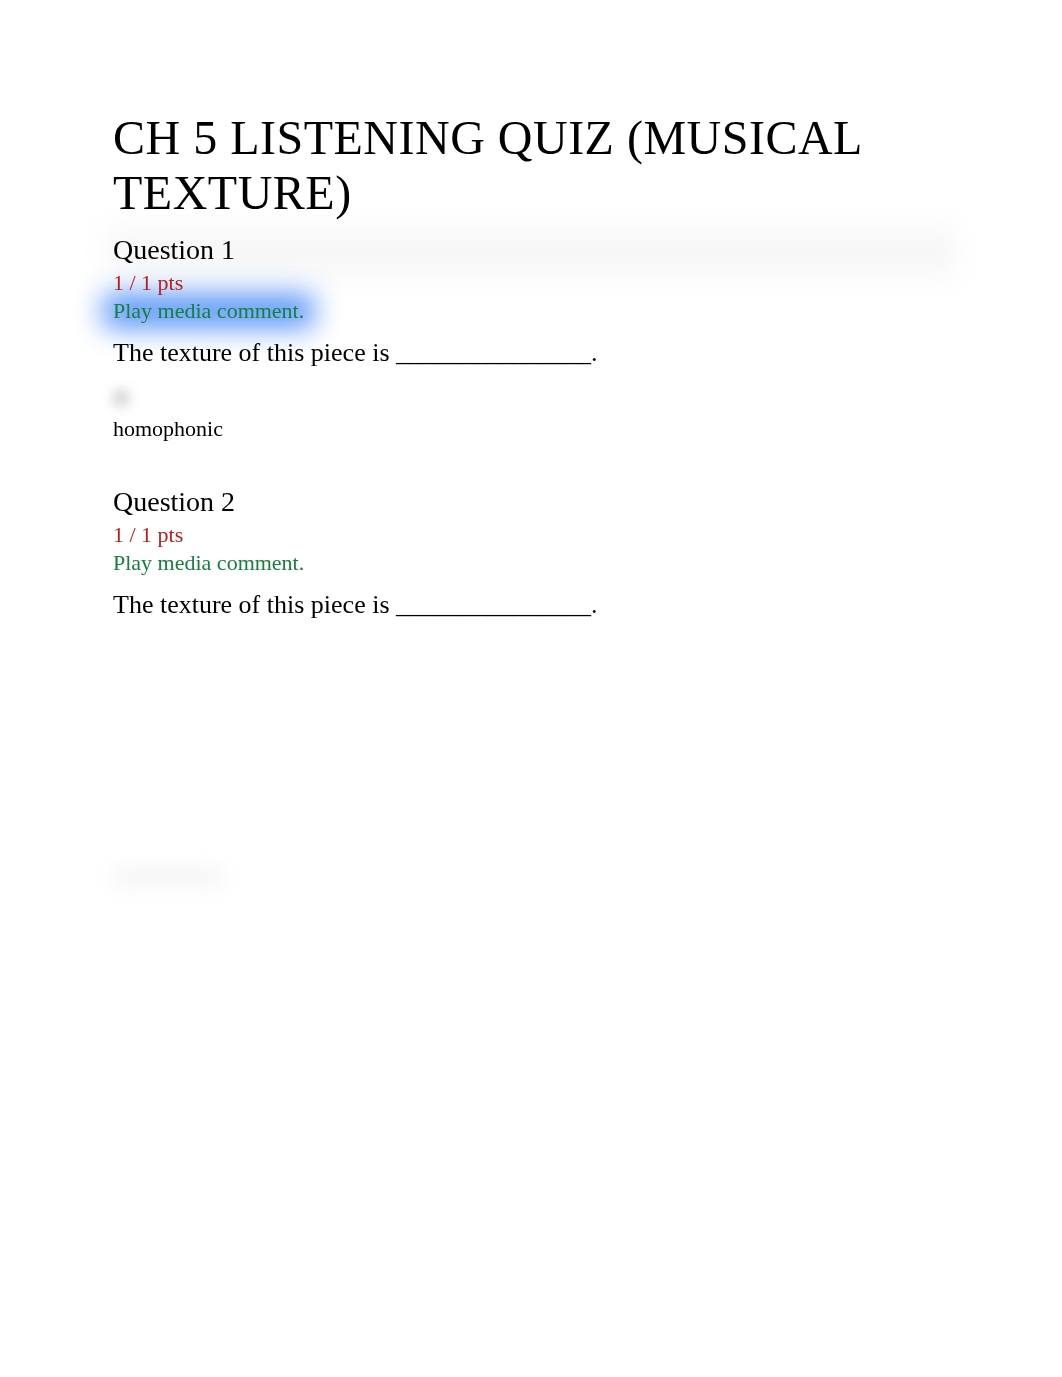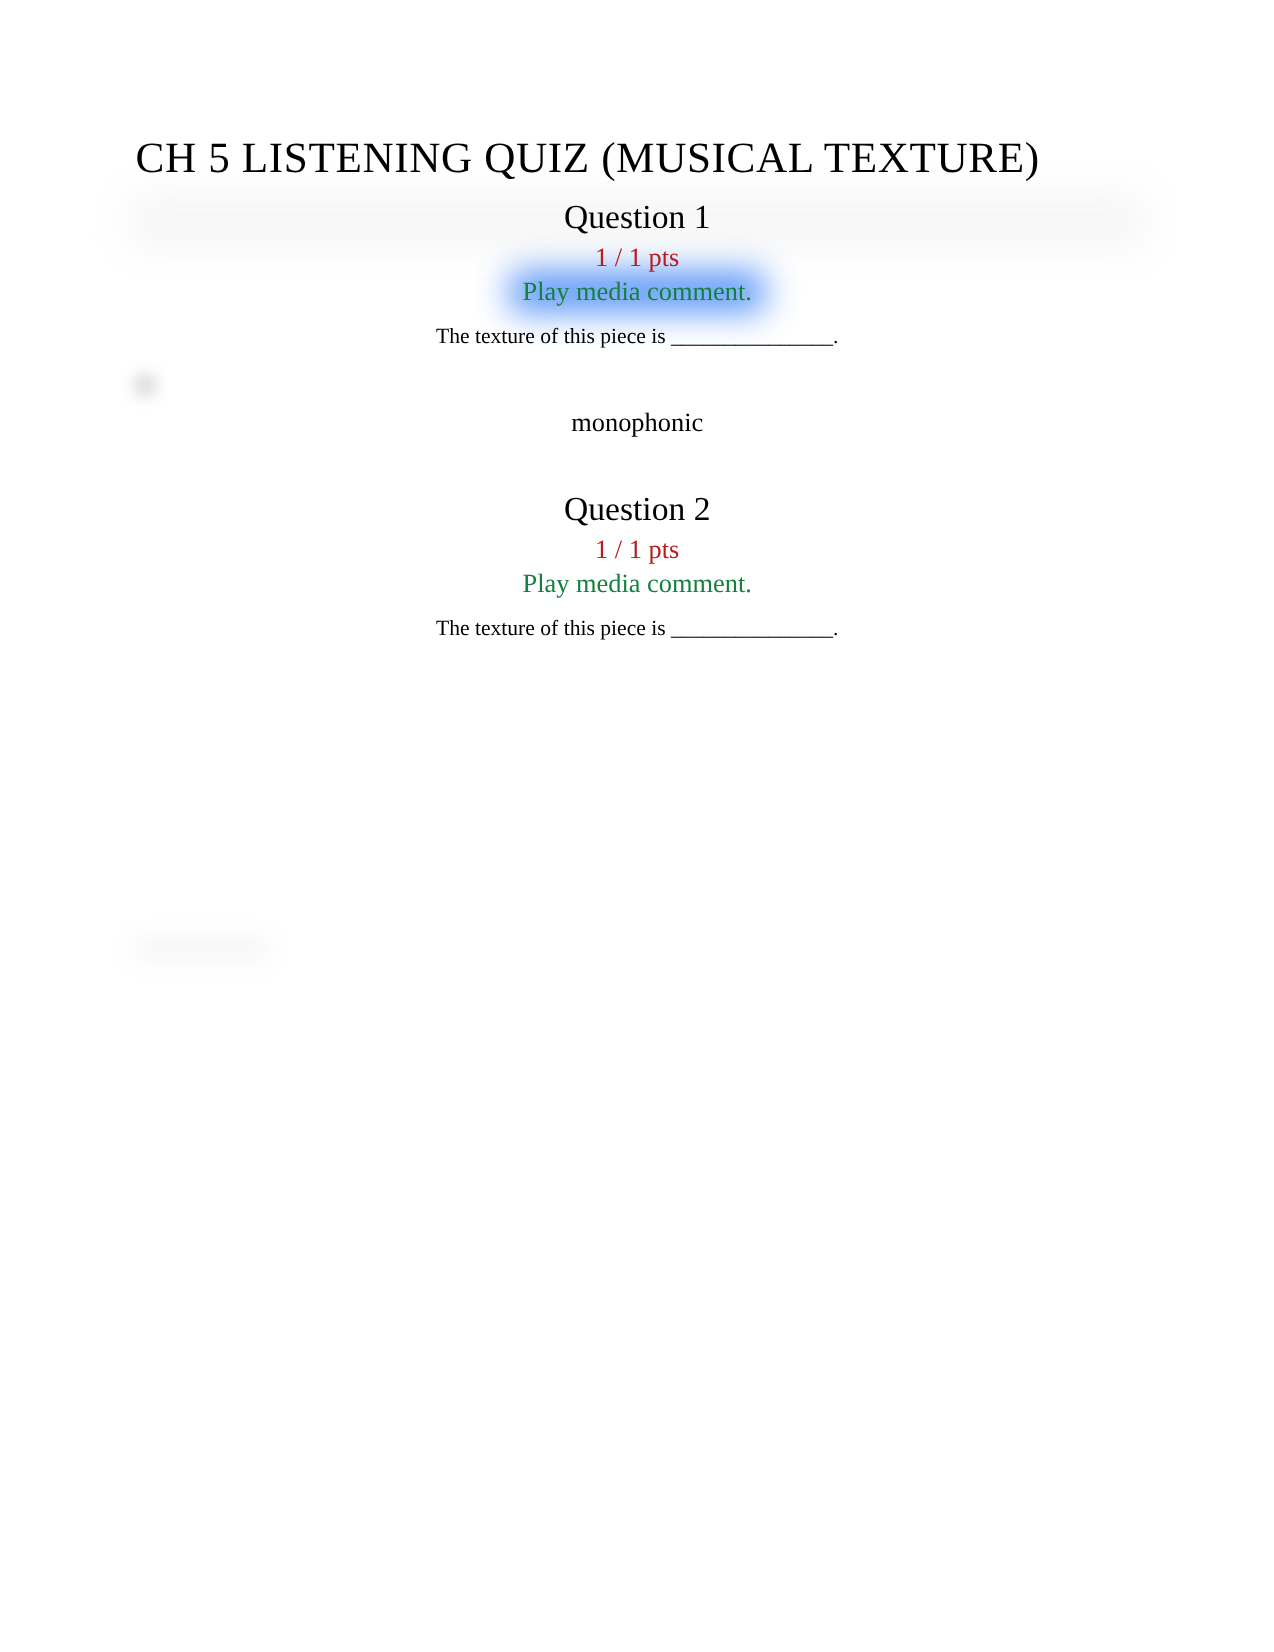--- a/index.html
+++ b/index.html
@@ -8,29 +8,28 @@
       box-sizing: border-box;
     }
     body {
       font-family: "Times New Roman", Times, serif;
       background: #ffffff;
       width: 1062px;
       padding: 110px 113px 0 113px;
       color: #000000;
     }
     .page-title {
-      font-size: 36px;
+      font-size: 48px;
       font-weight: normal;
       margin-bottom: 14px;
       letter-spacing: 0.5px;
     }
     .question-block {
       position: relative;
       margin-bottom: 28px;
-      text-align: center;
     }
     .question-header {
       position: relative;
     }
     .question-title {
       font-size: 28px;
       font-weight: normal;
       margin-bottom: 4px;
     }
     .points {
@@ -67,21 +66,21 @@
       left: -6px;
       right: -6px;
       height: 48px;
       background: #f0f0f0;
       filter: blur(14px);
       opacity: 0.55;
       z-index: -2;
       border-radius: 6px;
     }
     .prompt {
-      font-size: 18px;
+      font-size: 26px;
       margin-top: 14px;
       margin-bottom: 22px;
     }
     .option {
       margin-bottom: 44px;
     }
     .option-marker {
       width: 16px;
       height: 16px;
       margin-bottom: 10px;
@@ -117,21 +116,21 @@
     <h2 class="question-title">Question 1</h2>
     <div class="points">1 / 1 pts</div>
     <span class="media-highlight">
       <a href="#" class="media-link">Play media comment.</a>
     </span>
   </div>
   <p class="prompt">The texture of this piece is _______________.</p>
 
   <div class="option">
     <div class="option-marker"></div>
-    <div class="option-text">monophonic</div>
+    <div class="option-text">homophonic</div>
   </div>
 </div>
 
 <div class="question-block">
   <div class="question-header">
     <h2 class="question-title">Question 2</h2>
     <div class="points">1 / 1 pts</div>
     <a href="#" class="media-link">Play media comment.</a>
   </div>
   <p class="prompt">The texture of this piece is _______________.</p>

